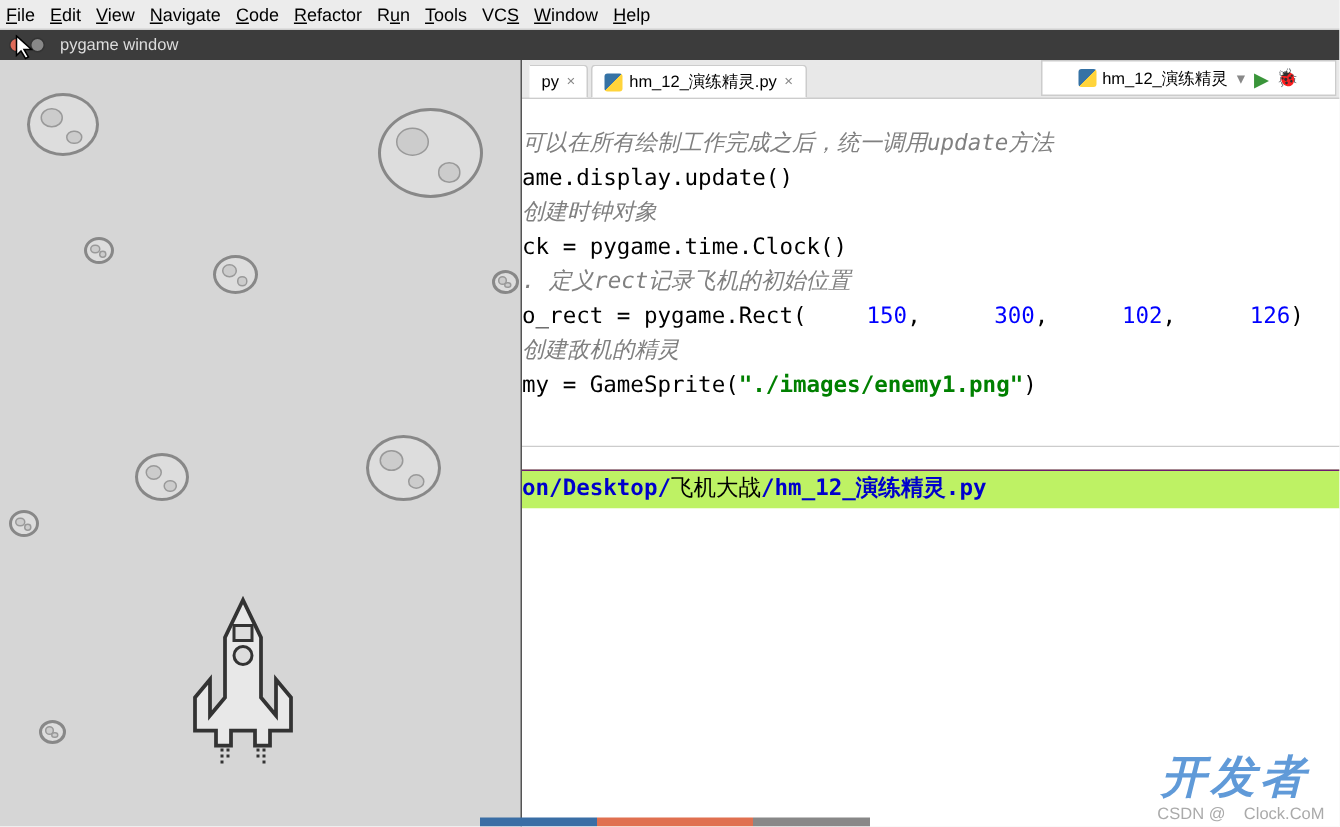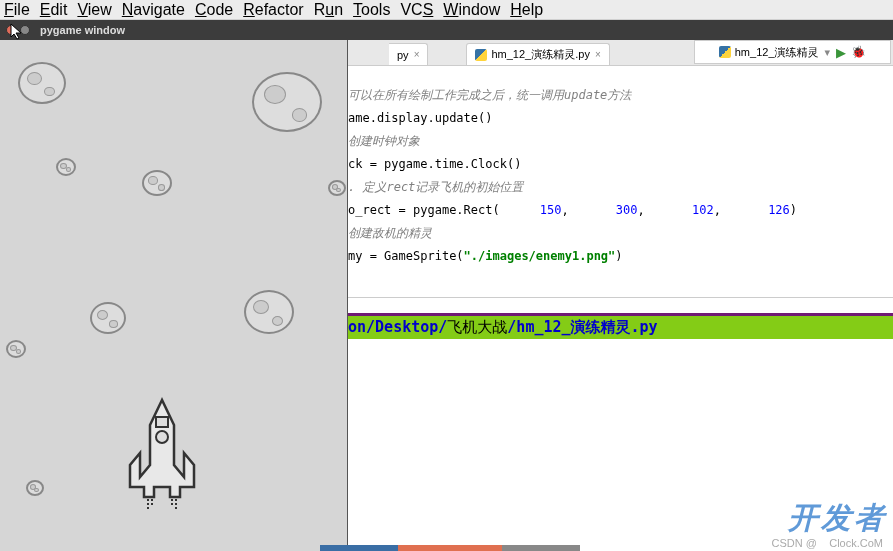--- a/index.html
+++ b/index.html
@@ -1,49 +1,49 @@
 <!DOCTYPE html>
 <html><head>
 <meta charset="utf-8">
 <style>
 * { margin: 0; padding: 0; box-sizing: border-box; }
 body { width: 893px; height: 551px; font-family: "Segoe UI", Arial, sans-serif; font-size: 12px; background: #f0f0f0; overflow: hidden; position: relative; }
-.menubar { height: 20px; background: #ececec; display: flex; align-items: center; padding: 0 4px; font-size: 16px; border-bottom: 1px solid #d0d0d0; }
+.menubar { height: 20px; background: #ececec; display: flex; align-items: center; padding: 0 4px; font-size: 12px; border-bottom: 1px solid #d0d0d0; }
 .menubar span { margin-right: 10px; cursor: default; }
 .menubar span u { text-decoration: underline; }
 .window-title { height: 20px; background: #3c3c3c; color: #ddd; display: flex; align-items: center; padding: 0 6px; font-size: 11px; position: relative; }
 .win-dot { width: 10px; height: 10px; border-radius: 50%; margin-right: 4px; display: inline-block; }
 .dot-close { background: #e06c5a; border: 1px solid #333; }
 .dot-min { background: #888; border: 1px solid #333; }
-.win-title-text { margin-left: 6px; font-weight: bold; color: #ddd; }
+.win-title-text { margin-left: 6px; font-weight: normal; color: #ddd; }
 .cursor { position: absolute; left: 10px; top: 23px; z-index: 50; }
 .content { display: flex; height: 511px; }
 .game-pane { width: 348px; background: #d6d6d6; position: relative; border-right: 1px solid #555; }
 .asteroid { position: absolute; border: 2px solid #888; border-radius: 50%; background: #ddd; }
 .ast-dots::before, .ast-dots::after { content: ""; position: absolute; border: 1px solid #999; border-radius: 50%; background: #ccc; width: 30%; height: 30%; }
 .ast-dots::before { top: 20%; left: 15%; }
 .ast-dots::after { bottom: 15%; right: 20%; width: 20%; height: 20%; }
 .ship { position: absolute; }
 .ide-pane { flex: 1; background: #fff; display: flex; flex-direction: column; position: relative; }
 .tab-bar { height: 26px; background: #e8e8e8; border-bottom: 1px solid #ccc; display: flex; align-items: flex-end; padding-left: 5px; }
-.tab { height: 22px; padding: 2px 8px; background: #fff; border: 1px solid #ccc; border-bottom: none; display: flex; align-items: center; font-size: 11px; margin-right: 2px; border-radius: 3px 3px 0 0; margin-left: 36px; }
+.tab { height: 22px; padding: 2px 8px; background: #fff; border: 1px solid #ccc; border-bottom: none; display: flex; align-items: center; font-size: 11px; margin-right: 2px; border-radius: 3px 3px 0 0; }
 .py-icon { width: 12px; height: 12px; margin-right: 4px; border-radius: 2px; background: linear-gradient(135deg,#3572A5 50%,#FFD43B 50%); }
 .tab-close { margin-left: 5px; color: #888; font-size: 10px; }
 .run-config { position: absolute; right: 2px; top: 0; height: 24px; display: flex; align-items: center; background: #fff; border: 1px solid #ccc; padding: 0 24px; font-size: 11px; }
 .run-play { color: #3a953a; margin-left: 6px; font-size: 13px; }
 .run-bug { color: #5a8; margin-left: 5px; font-size: 12px; }
-.code-area { flex: 1; font-family: "DejaVu Sans Mono", Consolas, monospace; font-size: 12px; line-height: 23px; padding: 18px 0 0 0; white-space: pre; background: #fff; overflow: hidden; position: relative; }
+.code-area { flex: 1; font-family: "DejaVu Sans Mono", Consolas, monospace; font-size: 15px; line-height: 23px; padding: 18px 0 0 0; white-space: pre; background: #fff; overflow: hidden; position: relative; }
 .cl { display: block; }
 .comment { color: #808080; font-style: italic; }
 .str { color: #008000; font-weight: bold; }
 .num { color: #0000ff; margin-left: 40px; }
-.path-bar { height: 26px; border-top: 3px solid #701a75; font-family: "DejaVu Sans Mono", Consolas, monospace; font-size: 15px; padding: 2px 0 0 0; background: #84cc16; }
+.path-bar { height: 26px; border-top: 1px solid #701a75; font-family: "DejaVu Sans Mono", Consolas, monospace; font-size: 15px; padding: 2px 0 0 0; background: #bef264; }
 .path-dir { color: #0000cc; font-weight: bold; }
 .path-han { color: #000; }
-.watermark1 { position: absolute; right: 6px; bottom: 12px; font-family: Arial; font-size: 30px; font-weight: bold; font-style: italic; color: #1e70c8; opacity: 0.7; pointer-events: none; letter-spacing: 1px; }
+.watermark1 { position: absolute; right: 20px; bottom: 12px; font-family: Arial; font-size: 30px; font-weight: bold; font-style: italic; color: #1e70c8; opacity: 0.7; pointer-events: none; letter-spacing: 1px; }
 .watermark1 span { display:inline-block; margin-right:2px; }
 .watermark2 { position: absolute; right: 10px; bottom: 2px; font-size: 11px; color: #aaa; pointer-events: none; }
 .bottom-strip { position:absolute; left:320px; bottom:0; height:6px; width:260px; background: linear-gradient(90deg,#3a6ea5 30%,#e07050 30%,#e07050 70%,#888 70%); }
 </style>
 </head>
 <body>
 
 <div class="menubar">
   <span><u>F</u>ile</span>
   <span><u>E</u>dit</span>

